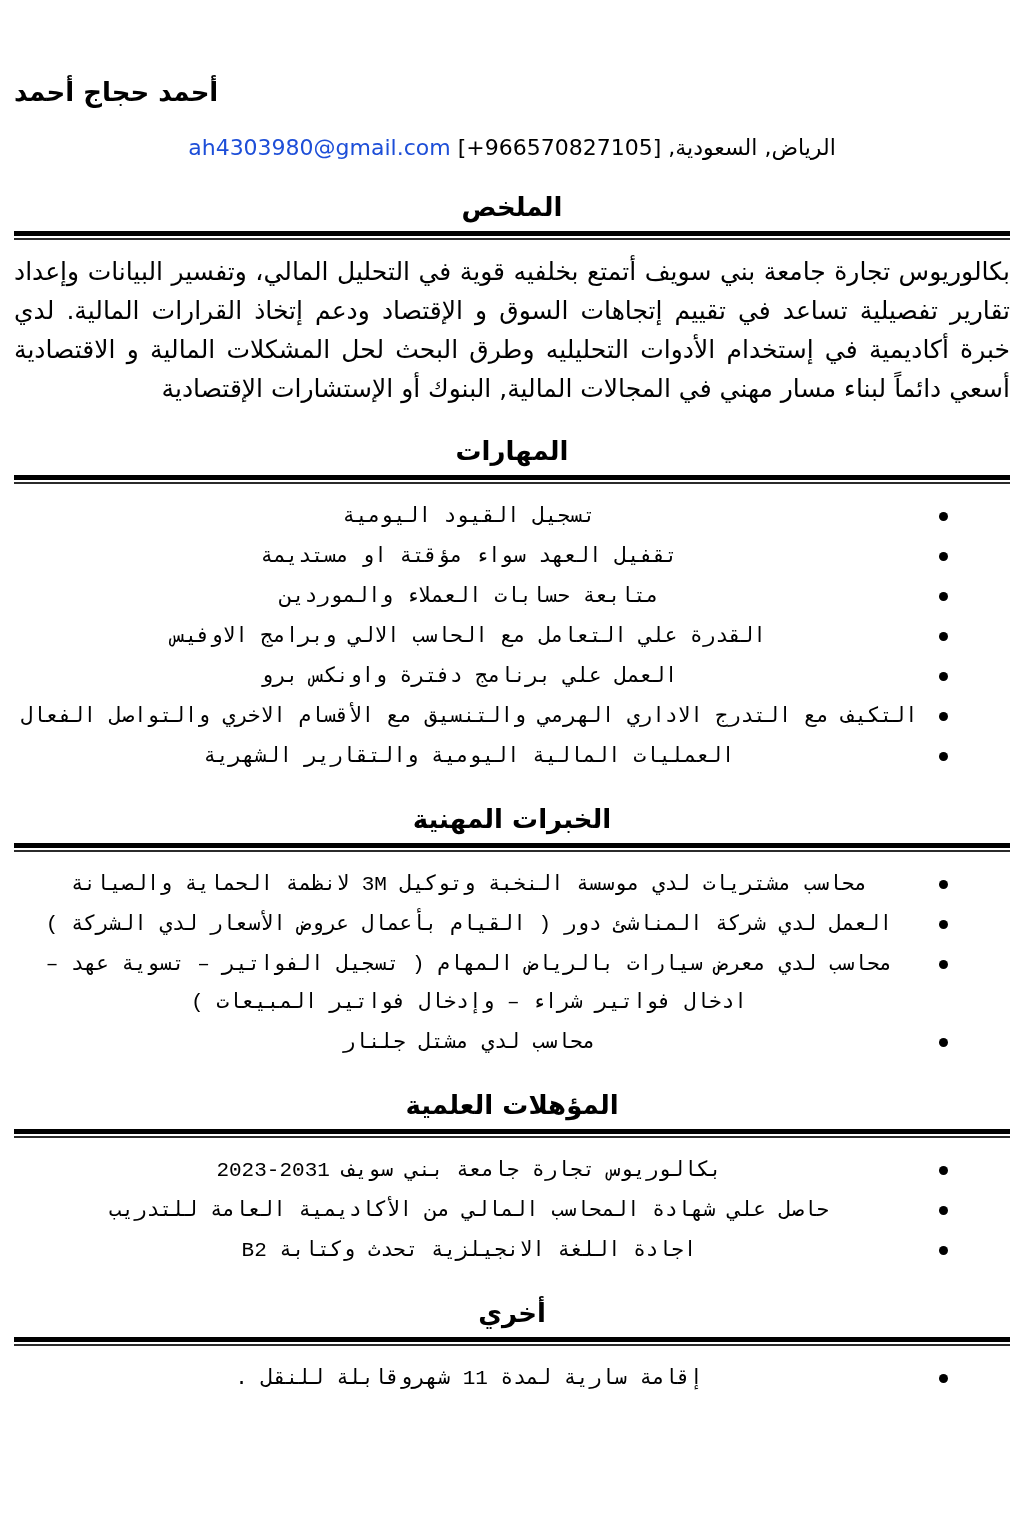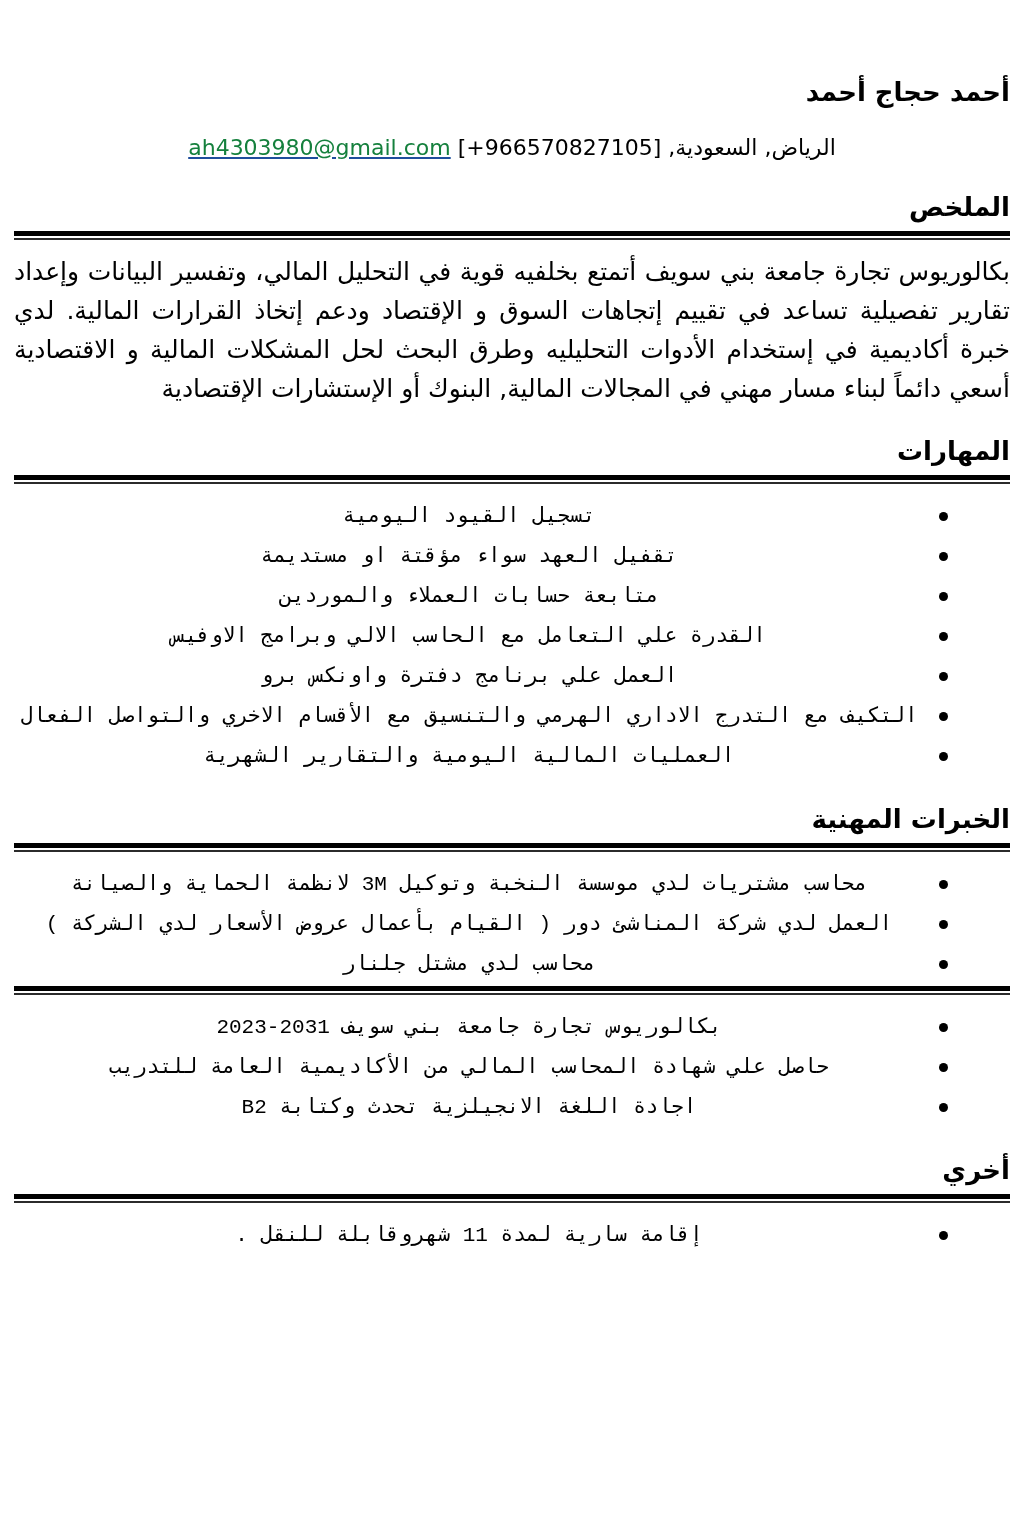--- a/index.html
+++ b/index.html
@@ -13,40 +13,40 @@
     overflow: hidden;
     font-family: "DejaVu Sans", sans-serif;
     color: #000000;
   }
   .page {
     direction: rtl;
     padding: 74px 14px 0 14px;
     box-sizing: border-box;
   }
   .name {
-    text-align: right;
+    text-align: left;
     font-size: 26px;
     font-weight: bold;
     margin: 0 0 22px 0;
     line-height: 36px;
   }
   .contact {
     text-align: center;
     font-size: 22px;
     margin: 0;
     line-height: 32px;
   }
   .email {
-    color: #15803d;
-    text-decoration: underline;
+    color: #1d4ed8;
     text-decoration-color: #1f4e9c;
     cursor: pointer;
   }
   .phone, .email { unicode-bidi: embed; }
   .section-title {
+    text-align: center;
     font-size: 26px;
     font-weight: bold;
     margin: 24px 0 5px 0;
     line-height: 38px;
   }
   .rule {
     border-top: 5px solid #000000;
     position: relative;
     height: 4px;
   }
@@ -126,26 +126,28 @@
 
   <section>
     <h2 class="section-title">الخبرات المهنية</h2>
     <div class="rule"></div>
     <ul class="blist">
 
         <li><span class="bullet-dot"></span><span>محاسب مشتريات لدي موسسة النخبة وتوكيل 3M  لانظمة الحماية والصيانة</span></li>
 
         <li><span class="bullet-dot"></span><span>العمل لدي شركة المناشئ دور ( القيام بأعمال عروض الأسعار لدي الشركة )</span></li>
 
+        <li><span class="bullet-dot"></span><span>محاسب لدي معرض سيارات بالرياض المهام ( تسجيل الفواتير – تسوية عهد – ادخال فواتير شراء – وإدخال فواتير المبيعات )</span></li>
 
         <li><span class="bullet-dot"></span><span>محاسب لدي مشتل جلنار</span></li>
       </ul>
   </section>
 
   <section>
+    <h2 class="section-title">المؤهلات العلمية</h2>
     <div class="rule"></div>
     <ul class="blist">
 
         <li><span class="bullet-dot"></span><span>بكالوريوس تجارة  جامعة بني سويف 2031-2023</span></li>
 
         <li><span class="bullet-dot"></span><span>حاصل علي شهادة المحاسب المالي من الأكاديمية العامة للتدريب</span></li>
 
 
         <li><span class="bullet-dot"></span><span>اجادة اللغة الانجيلزية تحدث وكتابة B2</span></li>
       </ul>

